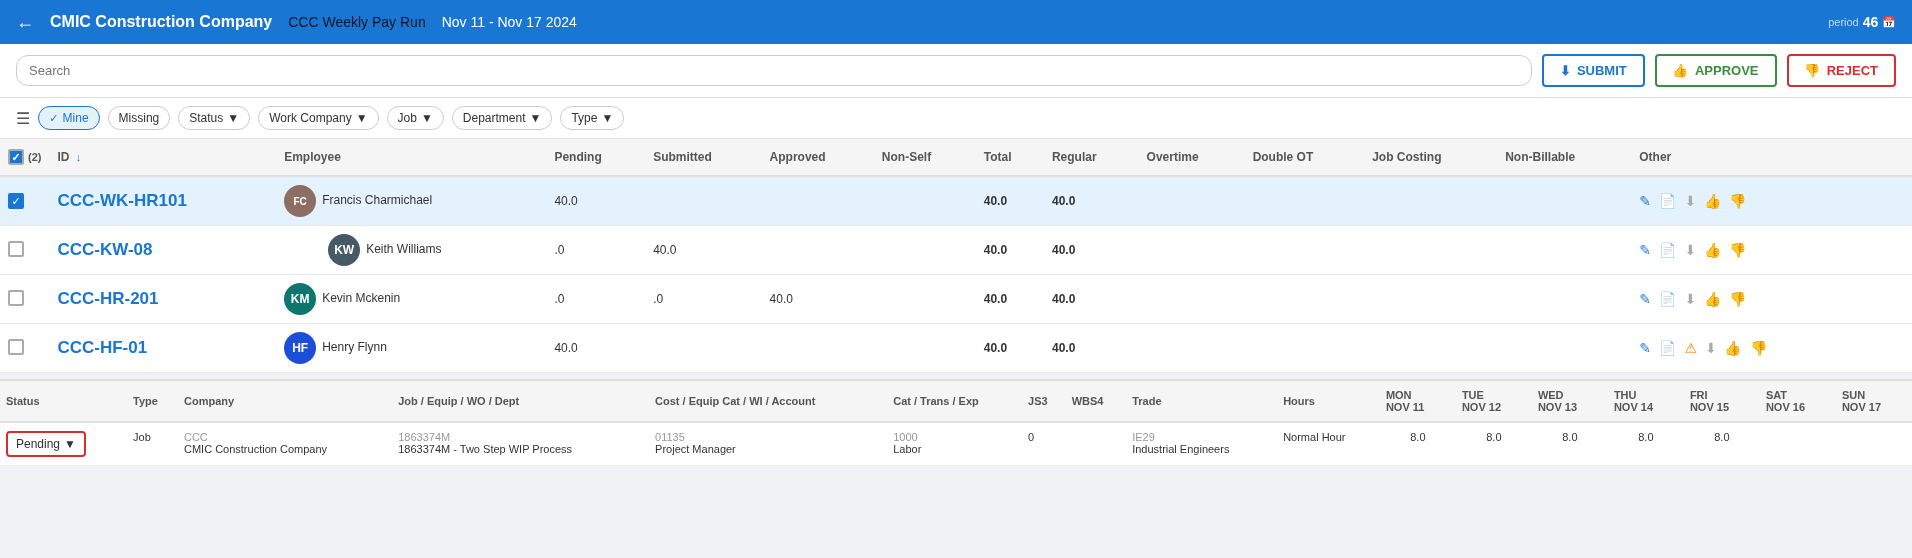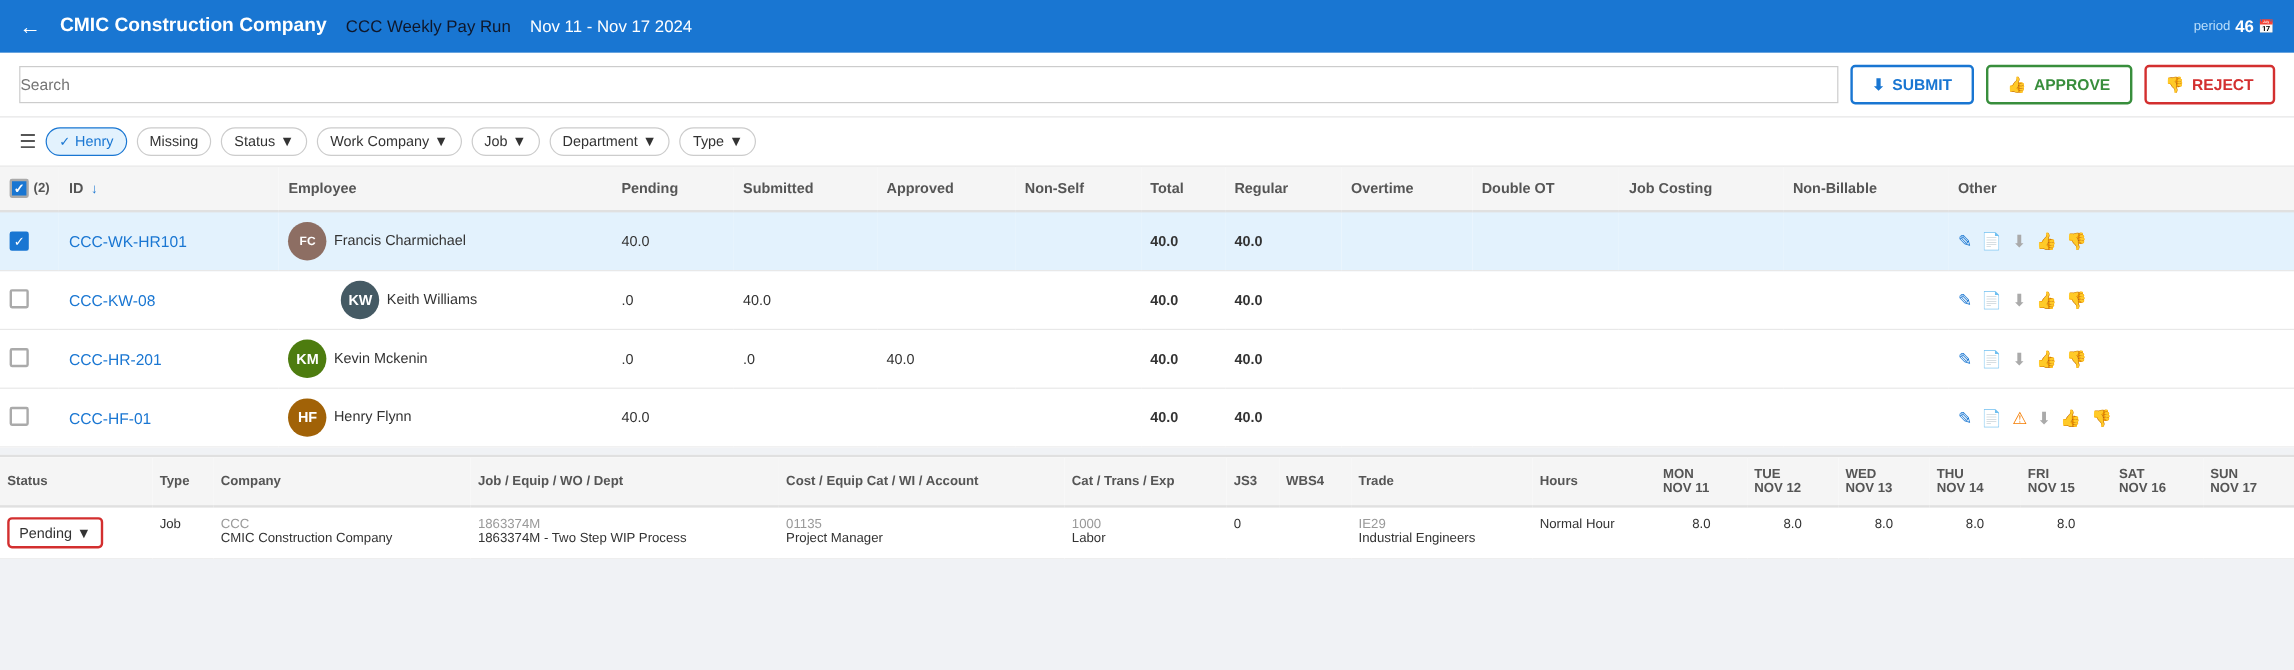--- a/index.html
+++ b/index.html
@@ -34,22 +34,22 @@
       background: white;
       padding: 10px 16px;
       display: flex;
       align-items: center;
       gap: 10px;
       border-bottom: 1px solid #e0e0e0;
     }
     .search-input {
       flex: 1;
       border: 1px solid #ccc;
-      border-radius: 0;
-      padding: 7px 0;
+      border-radius: 12px;
+      padding: 7px 12px;
       font-size: 13px;
       color: #999;
       outline: none;
     }
     .action-btn {
       border: 2px solid;
       border-radius: 4px;
       padding: 7px 16px;
       font-size: 13px;
       font-weight: bold;
@@ -123,21 +123,21 @@
       width: 16px; height: 16px;
       border: 2px solid #aaa;
       border-radius: 2px;
       display: inline-flex;
       align-items: center;
       justify-content: center;
       cursor: pointer;
     }
     .cb.checked { background: #1976d2; border-color: #1976d2; color: white; font-size: 11px; }
     .cb.header-cb { border-color: #aaa; }
-    .id-col { color: #1976d2; font-weight: 400; font-size: 13px; }
+    .id-col { color: #1976d2; font-weight: 700; font-size: 17px; }
     .avatar {
       width: 32px; height: 32px;
       border-radius: 50%;
       display: inline-flex;
       align-items: center;
       justify-content: center;
       font-weight: bold;
       font-size: 12px;
       color: white;
       margin-right: 6px;
@@ -236,21 +236,21 @@
   <button class="action-btn btn-reject">
     <span>👎</span>
     <span>REJECT</span>
   </button>
 </div>
 
 <div class="filter-bar">
   <span class="filter-icon">☰</span>
   <div class="filter-chip active">
     <span class="chip-check">✓</span>
-    <span>Henry</span>
+    <span>Mine</span>
   </div>
   <div class="filter-chip">
     <span>Missing</span>
   </div>
   <div class="filter-chip">
     <span>Status</span>
     <span>▼</span>
   </div>
   <div class="filter-chip">
     <span>Work Company</span>
@@ -340,21 +340,21 @@
               <span class="icon-btn icon-report">📄</span>
               <span class="icon-btn icon-download">⬇</span>
               <span class="icon-btn icon-thumb-up-green">👍</span>
               <span class="icon-btn icon-thumb-down-red">👎</span>
             </div>
           </td>
         </tr>
         <tr>
           <td class="checkbox-cell"><span class="cb"></span></td>
           <td class="id-col">CCC-HR-201</td>
-          <td><span class="avatar" style="background: #4d7c0f;">KM</span><span>Kevin Mckenin</span></td>
+          <td><span class="avatar" style="background: #0f766e;">KM</span><span>Kevin Mckenin</span></td>
           <td>.0</td>
           <td>.0</td>
           <td>40.0</td>
           <td></td>
           <td style="font-weight: bold;">40.0</td>
           <td style="font-weight: bold;">40.0</td>
           <td></td>
           <td></td>
           <td></td>
           <td></td>
@@ -364,21 +364,21 @@
               <span class="icon-btn icon-report">📄</span>
               <span class="icon-btn icon-download">⬇</span>
               <span class="icon-btn icon-thumb-up">👍</span>
               <span class="icon-btn icon-thumb-down-red">👎</span>
             </div>
           </td>
         </tr>
         <tr>
           <td class="checkbox-cell"><span class="cb"></span></td>
           <td class="id-col">CCC-HF-01</td>
-          <td><span class="avatar" style="background: #a16207;">HF</span><span>Henry Flynn</span></td>
+          <td><span class="avatar" style="background: #1d4ed8;">HF</span><span>Henry Flynn</span></td>
           <td>40.0</td>
           <td></td>
           <td></td>
           <td></td>
           <td style="font-weight: bold;">40.0</td>
           <td style="font-weight: bold;">40.0</td>
           <td></td>
           <td></td>
           <td></td>
           <td></td>

